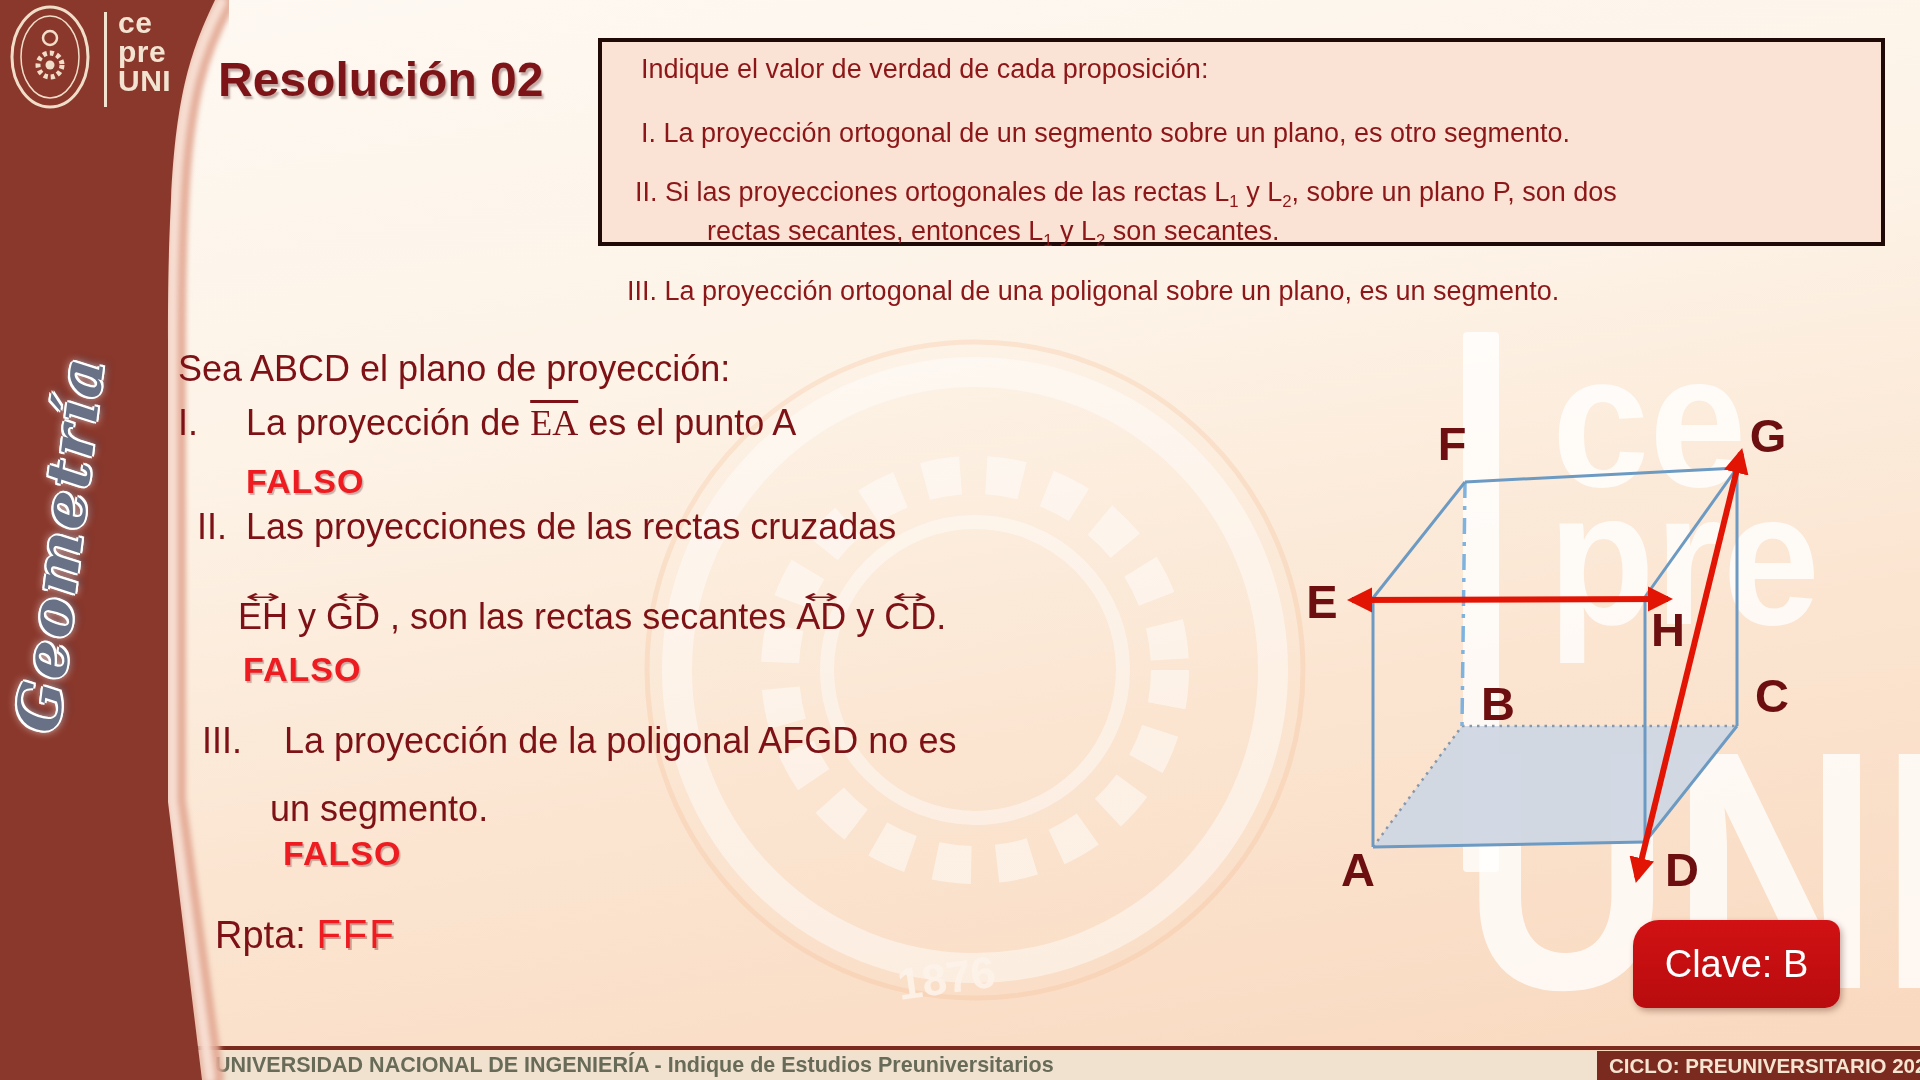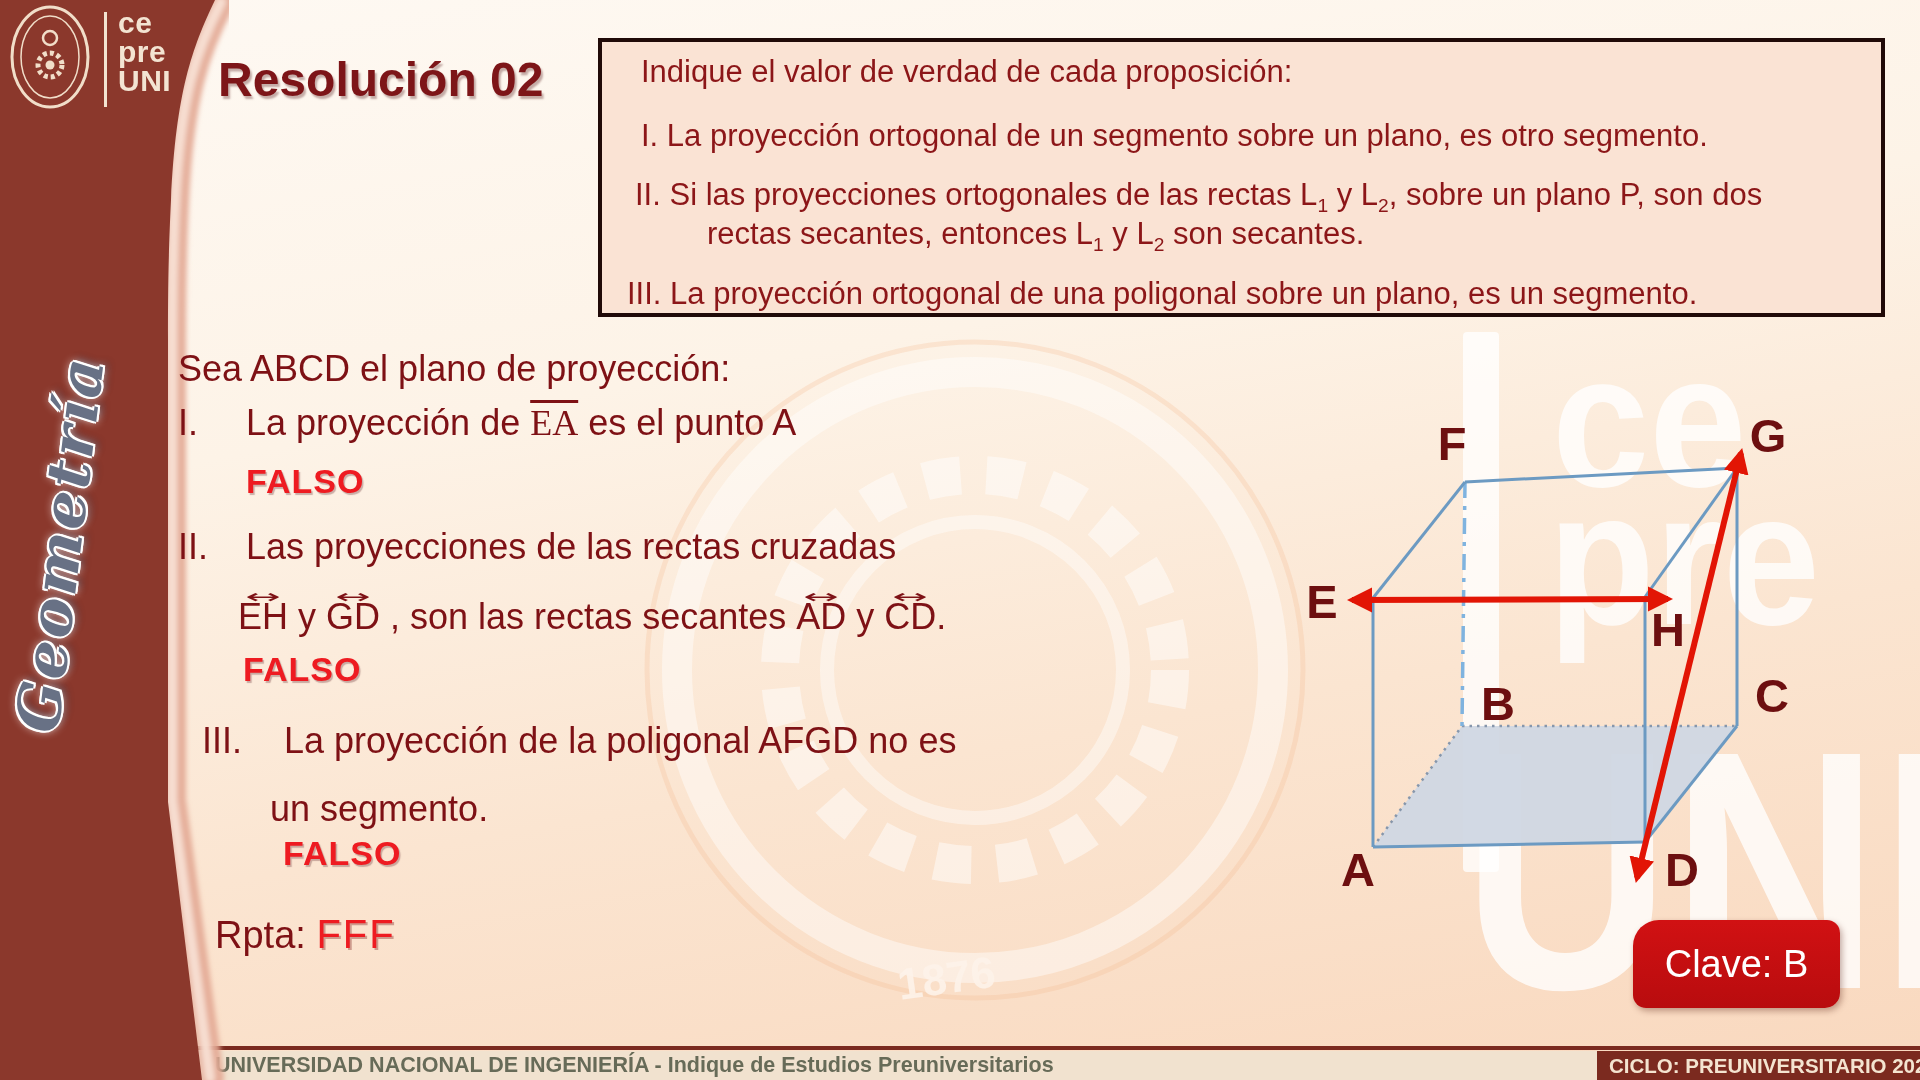--- a/index.html
+++ b/index.html
@@ -31,23 +31,23 @@
     color:#687185;
     text-shadow:-2px 0 0 #fff,2px 0 0 #fff,0 -2px 0 #fff,0 2px 0 #fff,-2px -2px 0 #fff,2px 2px 0 #fff,
                 0 0 10px rgba(255,255,255,.95),5px 5px 7px rgba(50,50,70,.45);
   }
 
   
   #title{left:218px;top:52px;z-index:20;font-size:48px;font-weight:bold;color:#7D1518;
          text-shadow:2px 3px 2px rgba(90,30,30,.35);}
 
   
-  #qbox{left:598px;top:38px;width:1287px;height:279px;z-index:20;
+  #qbox{left:598px;top:38px;width:1287px;height:208px;z-index:20;
         background:#FAE3D4;border:4px solid #200A08;box-sizing:border-box;
-        color:#8C1618;font-size:31px;}
+        color:#8C1618;font-size:27px;}
   #qbox .qline{position:absolute;white-space:nowrap;}
   sub{font-size:.62em;}
 
   
   .sol{z-index:20;color:#7E1115;font-size:36px;white-space:nowrap;}
   .numeral{display:inline-block;width:68px;}
   .falso{z-index:20;color:#EE1B21;font-size:34px;font-weight:800;letter-spacing:1px;
          text-shadow:1.5px 1.5px 1px rgba(140,90,90,.45);white-space:nowrap;}
   .tok-ovl{font-family:"Liberation Serif",serif;text-decoration:overline;text-decoration-thickness:2.5px;}
   .tok-lr{font-family:Liberation Sans, sans-serif;position:relative;display:inline-block;line-height:1;text-align:right;}
@@ -136,21 +136,21 @@
     <div class="qline" style="left:25px;top:234px;">III. La proyección ortogonal de una poligonal sobre un plano, es un segmento.</div>
   </div>
 
   <div class="abs sol" style="left:178px;top:348px;">Sea ABCD el plano de proyección:</div>
 
   <div class="abs sol" style="left:178px;top:402px;">
     <span class="numeral">I.</span><span><span>La proyección de </span><span class="tok-ovl">EA</span><span> es el punto A</span></span>
   </div>
   <div class="abs falso" style="left:246px;top:462px;">FALSO</div>
 
-  <div class="abs sol" style="left:178px;top:526px;">
+  <div class="abs sol" style="left:178px;top:506px;text-align:center;">
     <span class="numeral">II.</span><span>Las proyecciones de las rectas cruzadas</span>
   </div>
   <div class="abs sol" style="left:238px;top:596px;"><span class="tok-lr">EH</span><span> y </span><span class="tok-lr">GD</span><span> , son las rectas secantes  </span><span class="tok-lr">AD</span><span> y </span><span class="tok-lr">CD</span><span>.</span></div>
   <div class="abs falso" style="left:243px;top:650px;">FALSO</div>
 
   <div class="abs sol" style="left:178px;top:720px;">
     <span class="numeral" style="width:82px;padding-left:24px;">III.</span><span>La proyección de la poligonal AFGD no es</span>
   </div>
   <div class="abs sol" style="left:270px;top:788px;">un segmento.</div>
   <div class="abs falso" style="left:283px;top:834px;">FALSO</div>

